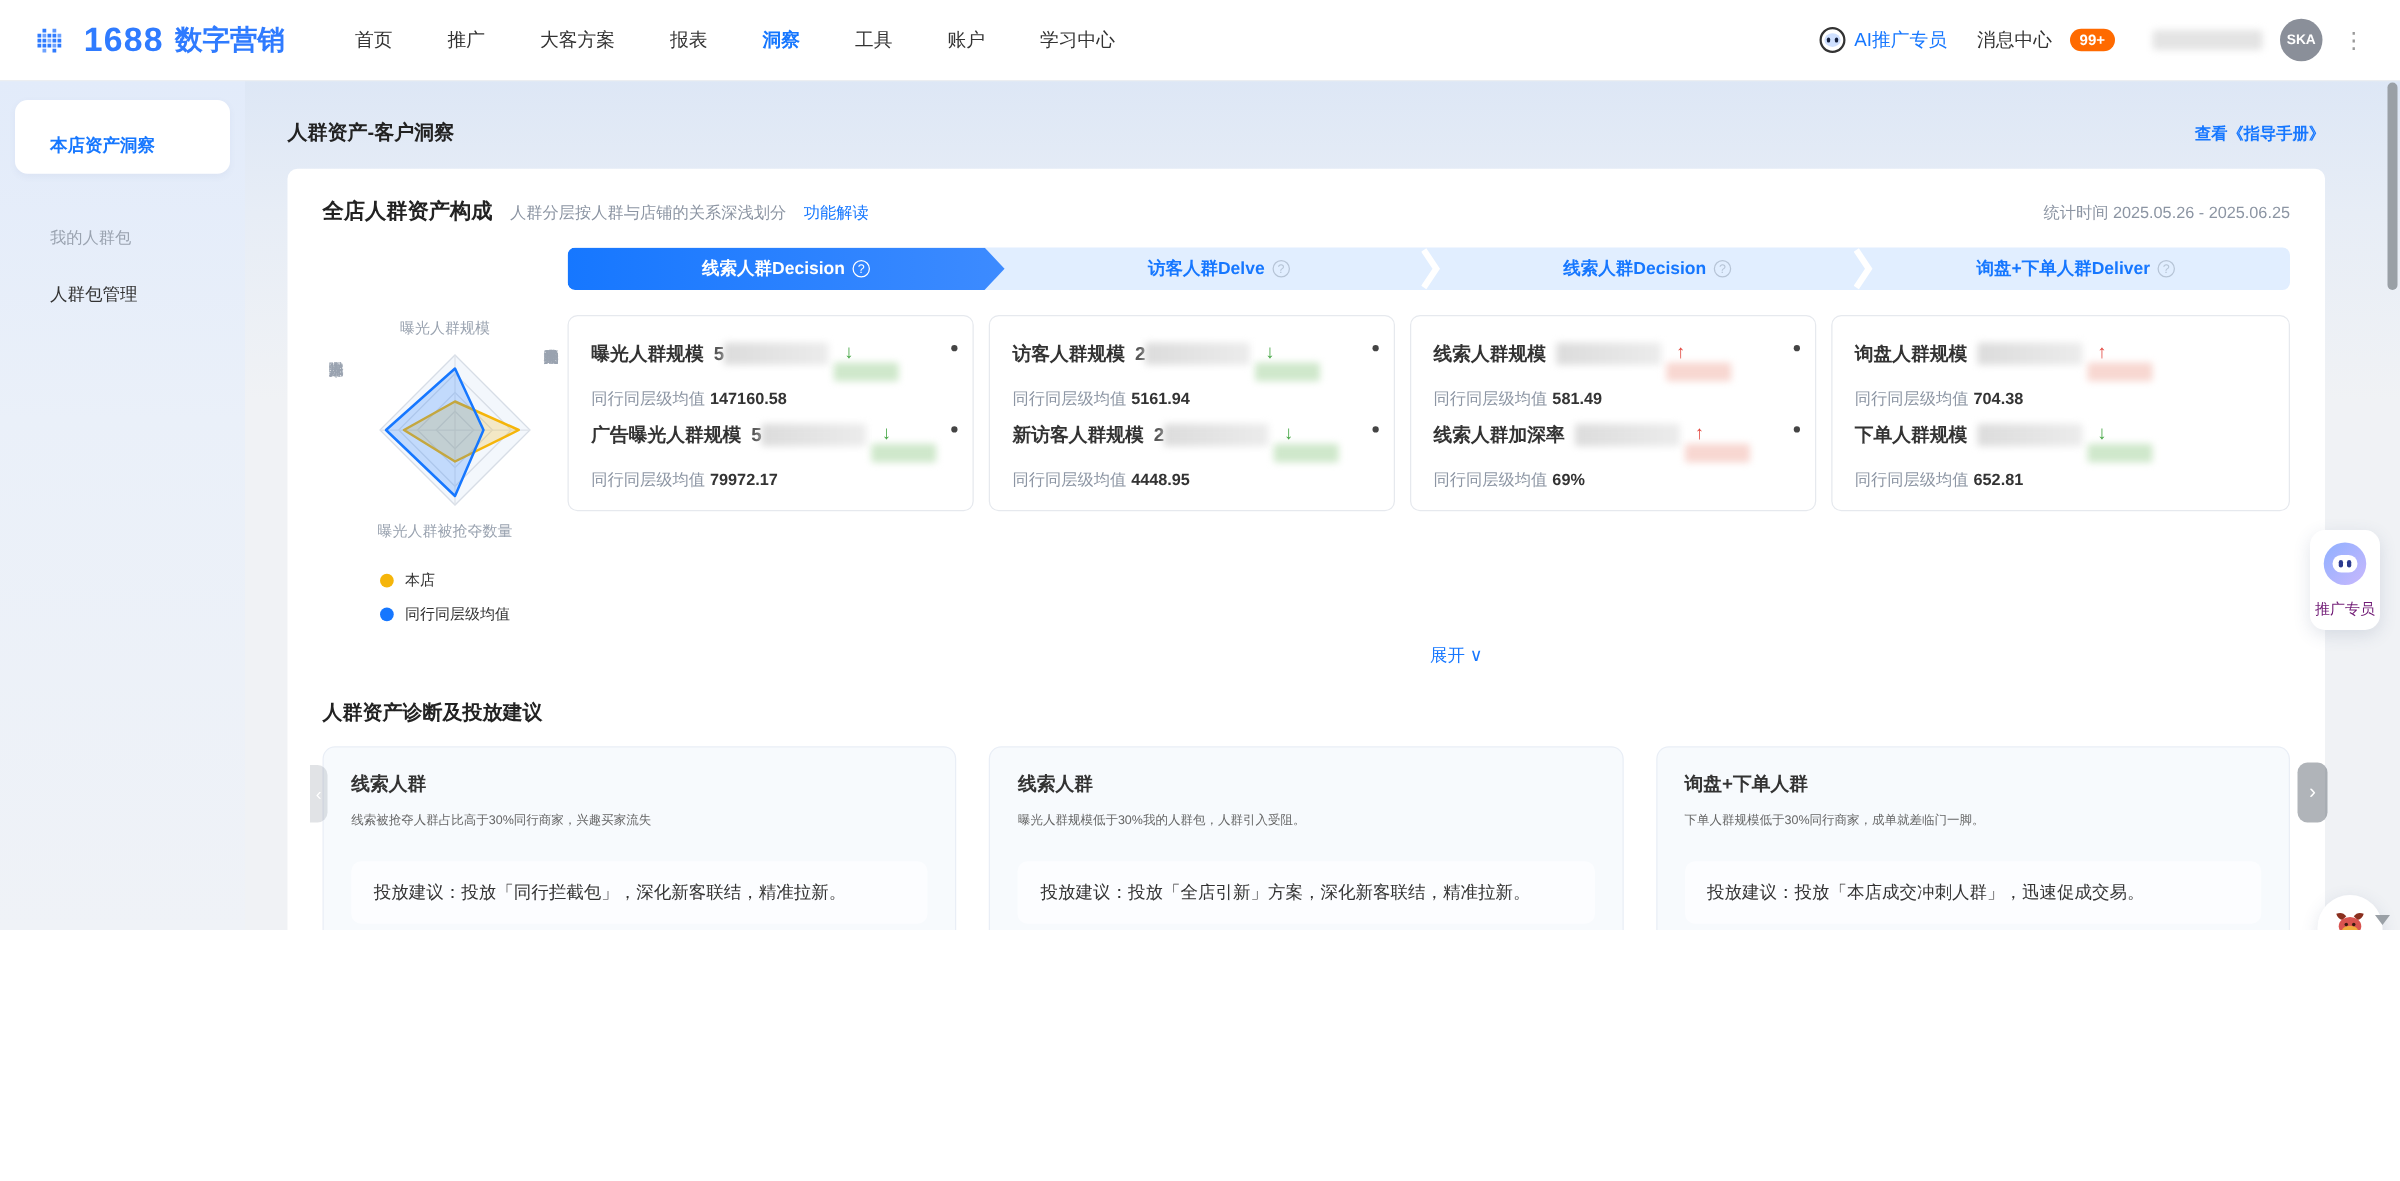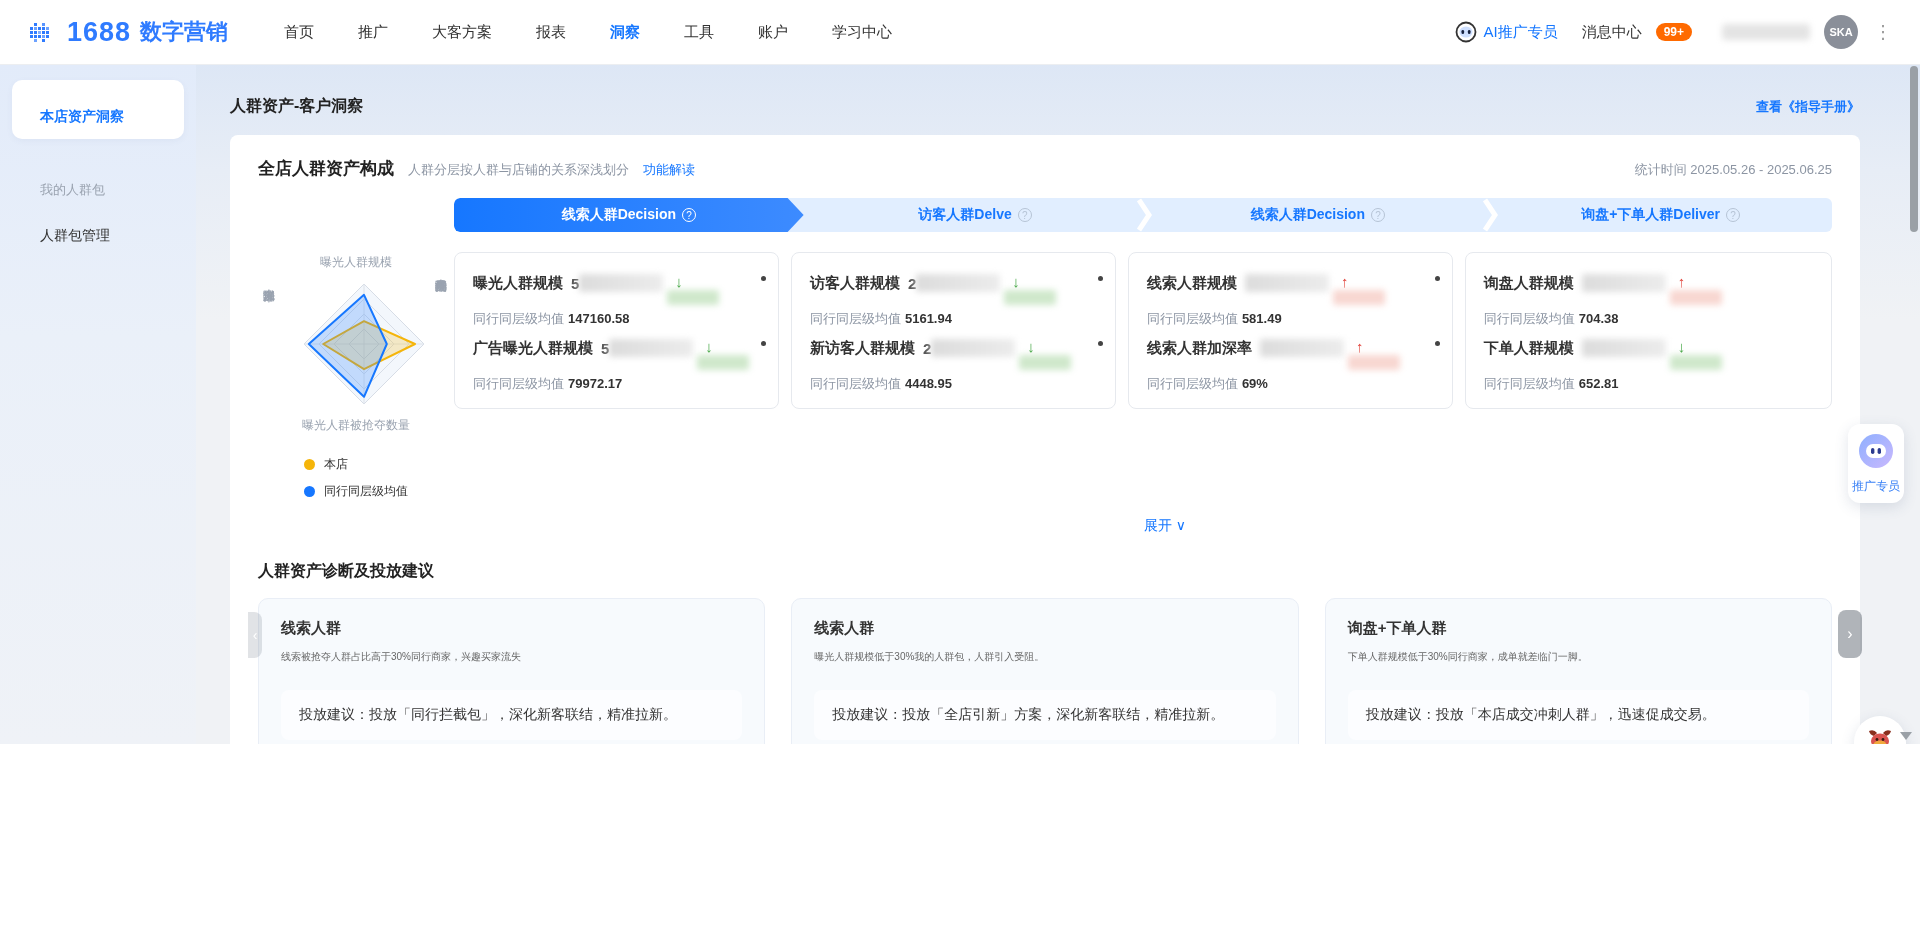--- a/index.html
+++ b/index.html
@@ -126,21 +126,21 @@
   
   .carousel-left { position:absolute; left:248px; top:612px; width:14px; height:46px;
                    background:rgba(90,100,115,.18); border-radius:0 8px 8px 0; color:#fff;
                    display:flex; align-items:center; justify-content:center; font-size:14px; cursor:pointer; }
   .carousel-right { position:absolute; right:58px; top:610px; width:24px; height:48px;
                    background:rgba(80,88,100,.45); border-radius:8px; color:#fff;
                    display:flex; align-items:center; justify-content:center; font-size:16px; cursor:pointer; }
   .agent-widget { position:absolute; right:16px; top:424px; width:56px; background:#fff;
                   border-radius:12px; box-shadow:0 4px 14px rgba(60,80,120,.15);
                   padding:9px 4px 8px; text-align:center; cursor:pointer; }
-  .agent-label { font-size:12px; color:#3b82f6; margin-top:5px; }
+  .agent-label { font-size:12px; color:#701a75; margin-top:5px; }
   .consult-pill { position:absolute; right:14px; top:716px; width:52px; height:134px; background:#fff;
                   border-radius:26px; box-shadow:0 4px 14px rgba(60,80,120,.15);
                   display:flex; flex-direction:column; align-items:center; padding-top:12px; cursor:pointer; }
   .consult-label { writing-mode:vertical-rl; font-size:13px; color:#333; letter-spacing:3px; margin-top:6px; }
   .chat-btn { position:absolute; right:16px; top:858px; width:50px; height:50px; border-radius:50%;
               background:#1677ff; display:flex; align-items:center; justify-content:center;
               box-shadow:0 4px 12px rgba(22,119,255,.35); cursor:pointer; }
   .scroll-thumb { position:absolute; right:2px; top:66px; width:8px; height:166px;
                   background:#9aa0a6; border-radius:4px; }
   .corner-tri { position:absolute; right:8px; bottom:4px; width:0; height:0;

